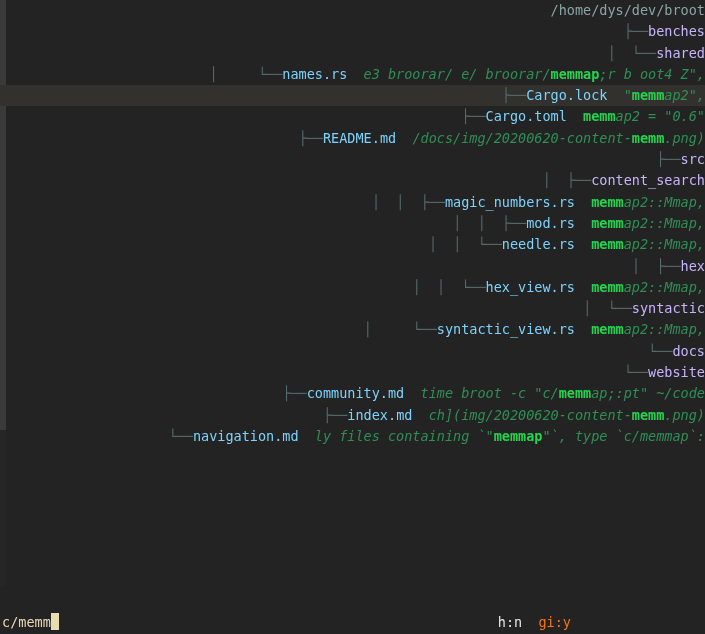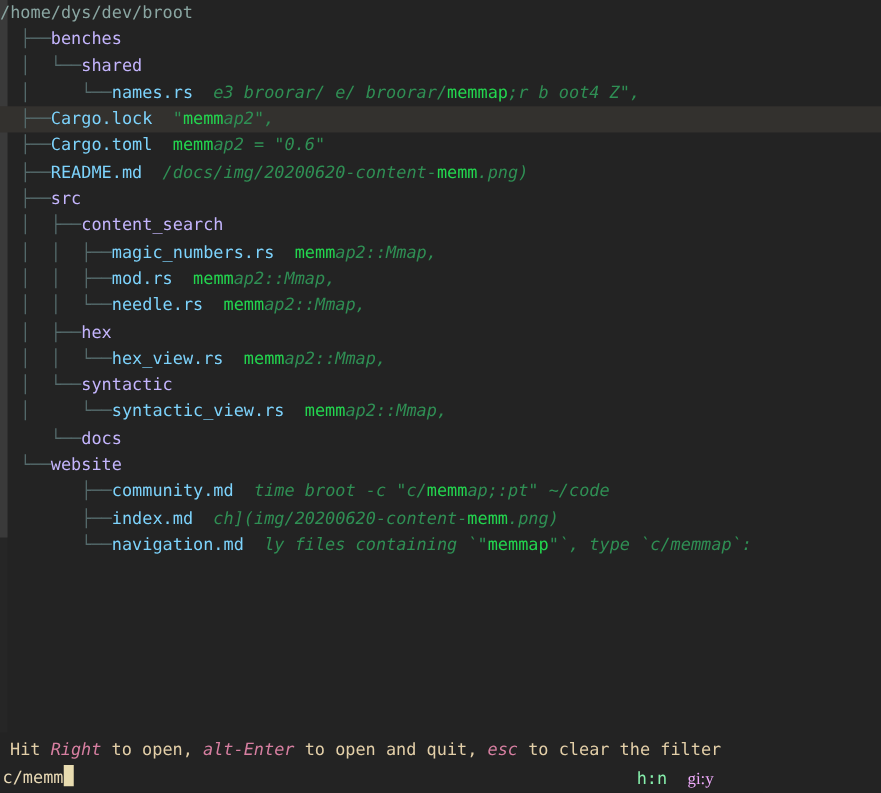--- a/index.html
+++ b/index.html
@@ -20,20 +20,21 @@
     -webkit-font-smoothing: antialiased;
   }
 
   
   #tree {
     position: absolute;
     left: 0; top: 0;
     width: 705px;
     height: 586px;
     overflow: hidden;
+    text-align: right;
   }
   .row {
     position: relative;
     height: 21.3px;
     white-space: pre;
     display: block;
     padding-left: 0px;
   }
   .row.selected {
     background: #33312e;
@@ -55,20 +56,21 @@
   .rootpath  { color: #8aa6a2; }
 
   
   .preview {
     color: #2f8f54;
     font-style: italic;
   }
   .match {
     color: #23d64f;
     font-style: normal;
+    font-weight: bold;
   }
   .preview .match { font-style: normal; }
 
   
   #scroll-track {
     position: absolute;
     left: 0; top: 0;
     width: 6px;
     height: 586px;
     background: #262626;
@@ -125,22 +127,22 @@
     vertical-align: -3px;
     background: #e8dcb0;
   }
   #flags {
     position: absolute;
     right: 8px;
     top: 0;
     color: #c9a7a0;
     white-space: pre;
   }
-  #flags .flag-a { color: #86efac; }
-  #flags .flag-b { color: #f0abfc; font-family: Liberation Serif, serif; }
+  #flags .flag-a { color: #e5e5e5; }
+  #flags .flag-b { color: #f97316; }
 </style>
 </head>
 <body>
 
 <div id="app">
 
   <div id="scroll-track">
     <div id="scroll-thumb"></div>
   </div>
 
@@ -161,20 +163,19 @@
       <div class="row"><span class="cells"><span class="branch">  │  │  └──</span><span class="filename">hex_view.rs</span><span class="preview"><span>  </span><span class="match">memm</span><span>ap2::Mmap,</span></span></span></div>
       <div class="row"><span class="cells"><span class="branch">  │  └──</span><span class="dirname">syntactic</span></span></div>
       <div class="row"><span class="cells"><span class="branch">  │     └──</span><span class="filename">syntactic_view.rs</span><span class="preview"><span>  </span><span class="match">memm</span><span>ap2::Mmap,</span></span></span></div>
       <div class="row"><span class="cells"><span class="branch">     └──</span><span class="dirname">docs</span></span></div>
       <div class="row"><span class="cells"><span class="branch">  └──</span><span class="dirname">website</span></span></div>
       <div class="row"><span class="cells"><span class="branch">        ├──</span><span class="filename">community.md</span><span class="preview"><span>  time broot -c "c/</span><span class="match">memm</span><span>ap;:pt" ~/code</span></span></span></div>
       <div class="row"><span class="cells"><span class="branch">        ├──</span><span class="filename">index.md</span><span class="preview"><span>  ch](img/20200620-content-</span><span class="match">memm</span><span>.png)</span></span></span></div>
       <div class="row"><span class="cells"><span class="branch">        └──</span><span class="filename">navigation.md</span><span class="preview"><span>  ly files containing `"</span><span class="match">memmap</span><span>"`, type `c/memmap`:</span></span></span></div>
     </div>
 
-  <div id="hint"><span>Hit </span><span class="key">Right</span><span> to open, </span><span class="key">alt-Enter</span><span> to open and quit, </span><span class="key">esc</span><span> to clear the filter</span></div>
 
   <div id="inputline">
     <span id="input-text"><span>c/memm</span><span id="cursor"></span></span>
     <span id="flags"><span class="flag-a">h:n</span>  <span class="flag-b">gi:y</span></span>
   </div>
 
 </div>
 
 </body></html>

